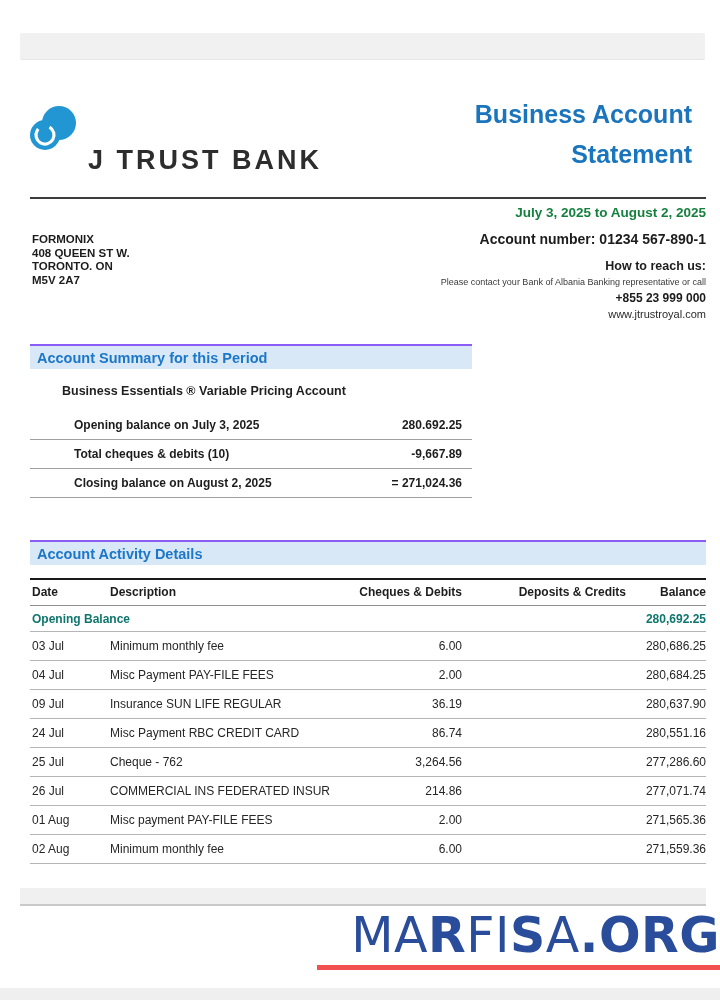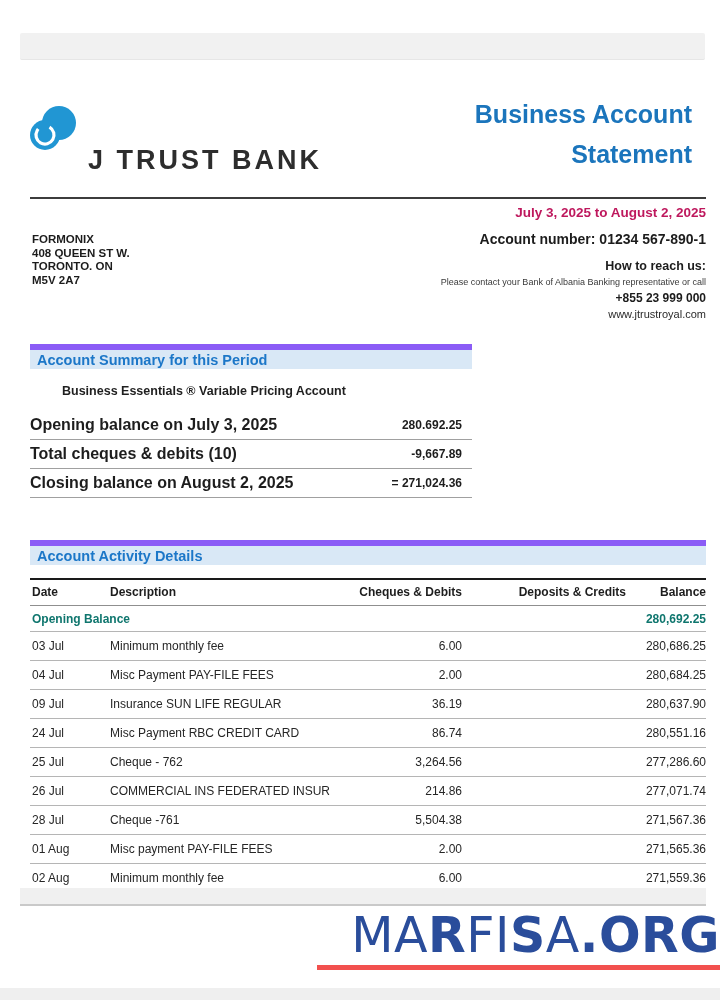--- a/index.html
+++ b/index.html
@@ -21,47 +21,47 @@
   .brand-name {
     position: absolute; left: 88px; top: 113px;
     font-size: 27px; font-weight: 600; letter-spacing: 3px; color: #2d2d2d; margin-top: 32px;
   }
   .doc-title {
     position: absolute; right: 28px; top: 94px; text-align: right;
     color: #1b75bc; font-weight: bold; font-size: 25px; line-height: 40px;
   }
   .rule-main { position: absolute; left: 30px; top: 197px; width: 676px; height: 2px; background: #3c3c3c; }
 
-  .period { position: absolute; right: 14px; top: 205px; font-weight: bold; font-size: 13.5px; color: #be185d; }
+  .period { position: absolute; right: 14px; top: 205px; font-weight: bold; font-size: 13.5px; color: #15803d; }
   .account-number { position: absolute; right: 14px; top: 231px; font-weight: bold; font-size: 14px; color: #1c1c1c; }
 
   .address { position: absolute; left: 32px; top: 233px; font-weight: bold; font-size: 11.5px; line-height: 13.5px; color: #1c1c1c; }
 
   .contact { position: absolute; right: 14px; top: 259px; text-align: right; }
   .contact-heading { font-weight: bold; font-size: 12.5px; color: #1c1c1c; }
   .contact-line { font-size: 9px; color: #3a3a3a; margin-top: 4px; }
   .contact-phone { font-weight: bold; font-size: 12px; margin-top: 4px; color: #1c1c1c; }
   .contact-site { font-size: 11px; margin-top: 3px; color: #2a2a2a; }
 
   
   .section-bar {
-    height: 25px; background: #d9e8f6; border-top: 6px solid #8b5cf6;
+    height: 25px; background: #d9e8f6; border-top: 2px solid #8b5cf6;
     display: flex; align-items: center; padding-left: 7px;
   }
   .section-bar span { color: #1c77c8; font-weight: bold; font-size: 14.5px; }
 
   
   .summary { position: absolute; left: 30px; top: 344px; width: 442px; }
   .account-type { margin-top: 15px; font-weight: bold; font-size: 12.5px; color: #1f1f1f; padding-left: 32px; }
   .summary-table { margin-top: 13px; }
   .s-row {
     display: flex; justify-content: space-between; align-items: center;
     height: 29px; border-bottom: 1px solid #a0a0a0; padding-right: 10px;
   }
-  .s-label { font-weight: bold; font-size: 16px; color: #1d1d1d; }
+  .s-label { font-weight: bold; font-size: 12px; color: #1d1d1d; margin-left: 44px; }
   .s-val { font-weight: bold; font-size: 12px; color: #1d1d1d; }
 
   
   .activity { position: absolute; left: 30px; top: 540px; width: 676px; }
   .activity-table {
     width: 676px; margin-top: 13px; border-collapse: collapse; table-layout: fixed;
     border-top: 2px solid #1a1a1a;
   }
   .activity-table col.c-date { width: 78px; }
   .activity-table col.c-desc { width: 234px; }
@@ -211,27 +211,20 @@
           <td class="num">277,286.60</td>
         </tr>
         <tr>
           <td>26 Jul</td>
           <td>COMMERCIAL INS FEDERATED INSUR</td>
           <td class="num">214.86</td>
           <td class="num"></td>
           <td class="num">277,071.74</td>
         </tr>
         <tr>
-          <td>28 Jul</td>
-          <td>Cheque -761</td>
-          <td class="num">5,504.38</td>
-          <td class="num"></td>
-          <td class="num">271,567.36</td>
-        </tr>
-        <tr>
           <td>01 Aug</td>
           <td>Misc payment PAY-FILE FEES</td>
           <td class="num">2.00</td>
           <td class="num"></td>
           <td class="num">271,565.36</td>
         </tr>
         <tr>
           <td>02 Aug</td>
           <td>Minimum monthly fee</td>
           <td class="num">6.00</td>

